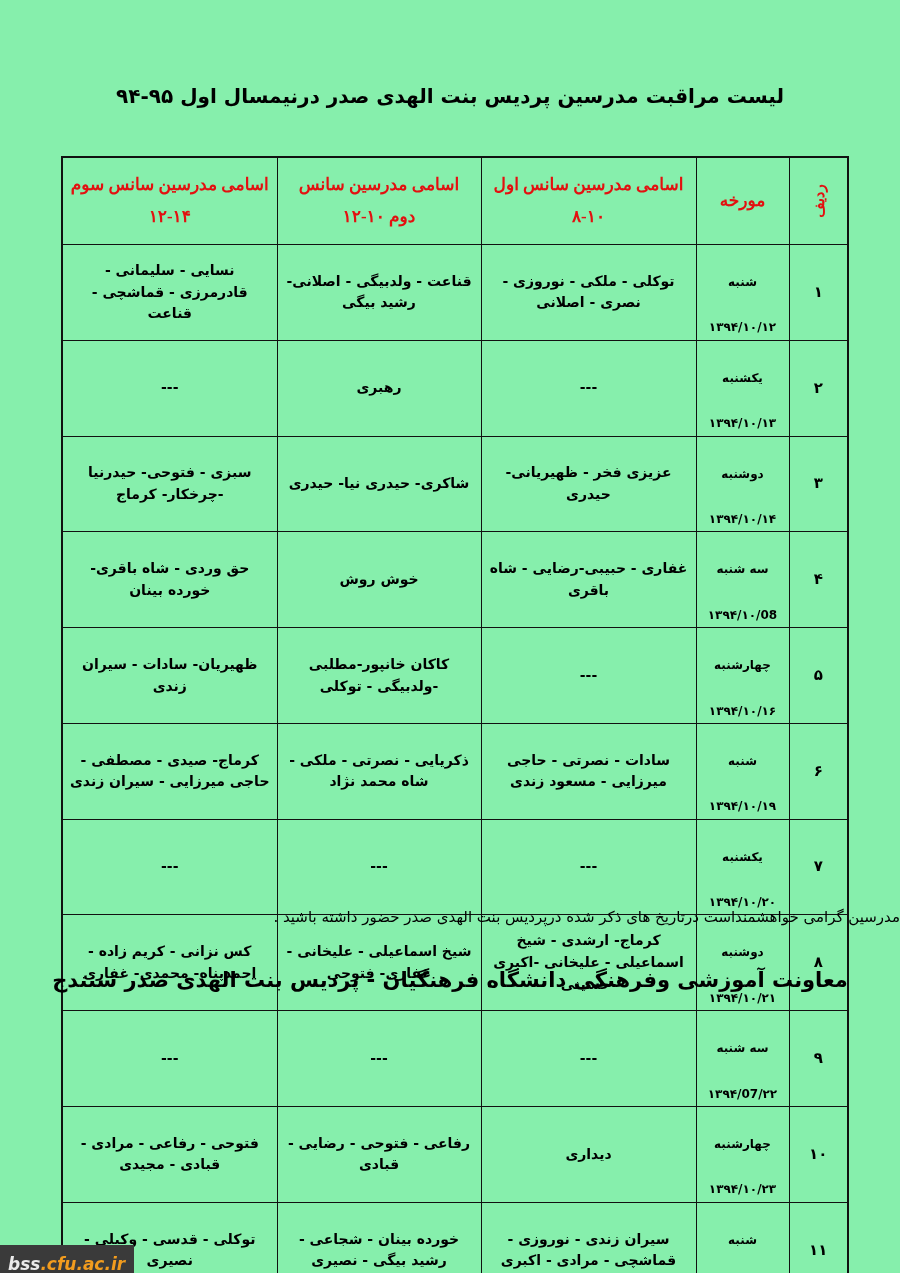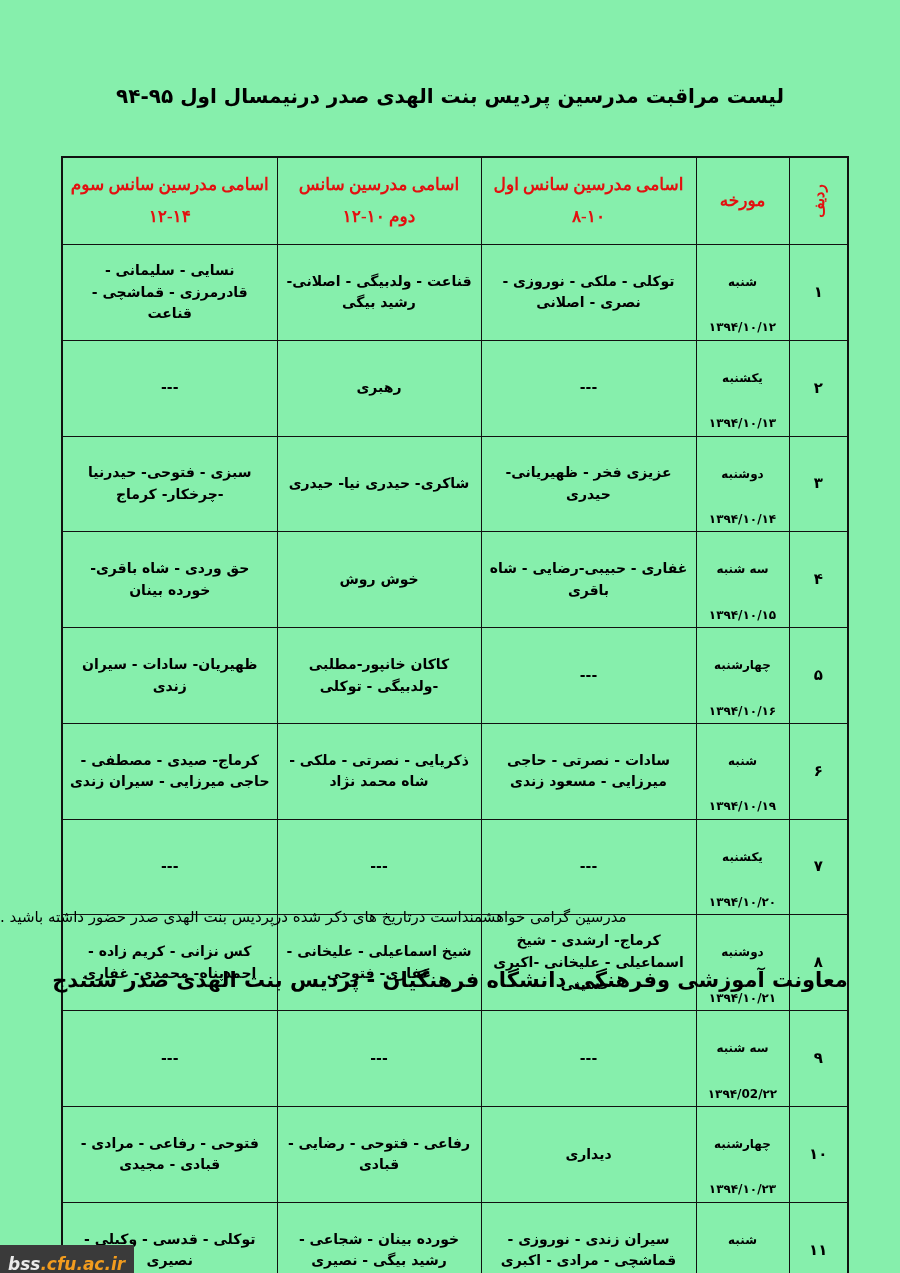--- a/index.html
+++ b/index.html
@@ -39,21 +39,21 @@
   table.sched tbody td{height:44.2px;font-size:14px;font-weight:bold;line-height:1.55;}
   .col-no{width:59px;}
   .col-date{width:93px;}
   .col-s1{width:215px;}
   .col-s2{width:204px;}
   .col-s3{width:215px;}
   .day-line,.date-line{font-size:12px;font-weight:bold;line-height:1.7;margin-top:25px;}
   .row-no{font-size:15px;font-weight:bold;}
   .note{
     position:absolute;top:908px;right:0;left:0;
-    text-align:left;font-size:15px;font-weight:400;color:#000;direction:rtl;
+    text-align:right;font-size:15px;font-weight:400;color:#000;direction:rtl;
   }
   .sig{
     position:absolute;top:968px;right:0;left:0;
     text-align:center;font-size:21px;font-weight:bold;color:#000;direction:rtl;
   }
   .watermark{
     position:absolute;left:0;top:1245px;height:38px;
     background:var(--wm-bg);display:flex;align-items:center;
     padding:0 9px 0 8px;direction:ltr;
     font-style:italic;font-weight:bold;font-size:17px;line-height:23px;
@@ -138,21 +138,21 @@
       <td>شاکری- حیدری نیا- حیدری</td>
       <td>سبزی - فتوحی- حیدرنیا -چرخکار- کرماج</td>
     </tr>
 
     <tr>
       <td>
         <div class="row-no">۴</div>
       </td>
       <td>
         <div class="day-line">سه شنبه</div>
-        <div class="date-line">۱۳۹۴/۱۰/۱۵</div>
+        <div class="date-line">۱۳۹۴/۱۰/08</div>
       </td>
       <td>غفاری - حبیبی-رضایی - شاه باقری</td>
       <td>خوش روش</td>
       <td>حق وردی - شاه باقری- خورده بینان</td>
     </tr>
 
     <tr>
       <td>
         <div class="row-no">۵</div>
       </td>
@@ -203,21 +203,21 @@
       <td>شیخ اسماعیلی - علیخانی - غفاری- فتوحی</td>
       <td>کس نزانی - کریم زاده -  احمدپناه- محمدی- غفاری</td>
     </tr>
 
     <tr>
       <td>
         <div class="row-no">۹</div>
       </td>
       <td>
         <div class="day-line">سه شنبه</div>
-        <div class="date-line">۱۳۹۴/02/۲۲</div>
+        <div class="date-line">۱۳۹۴/07/۲۲</div>
       </td>
       <td>---</td>
       <td>---</td>
       <td>---</td>
     </tr>
 
     <tr>
       <td>
         <div class="row-no">۱۰</div>
       </td>

